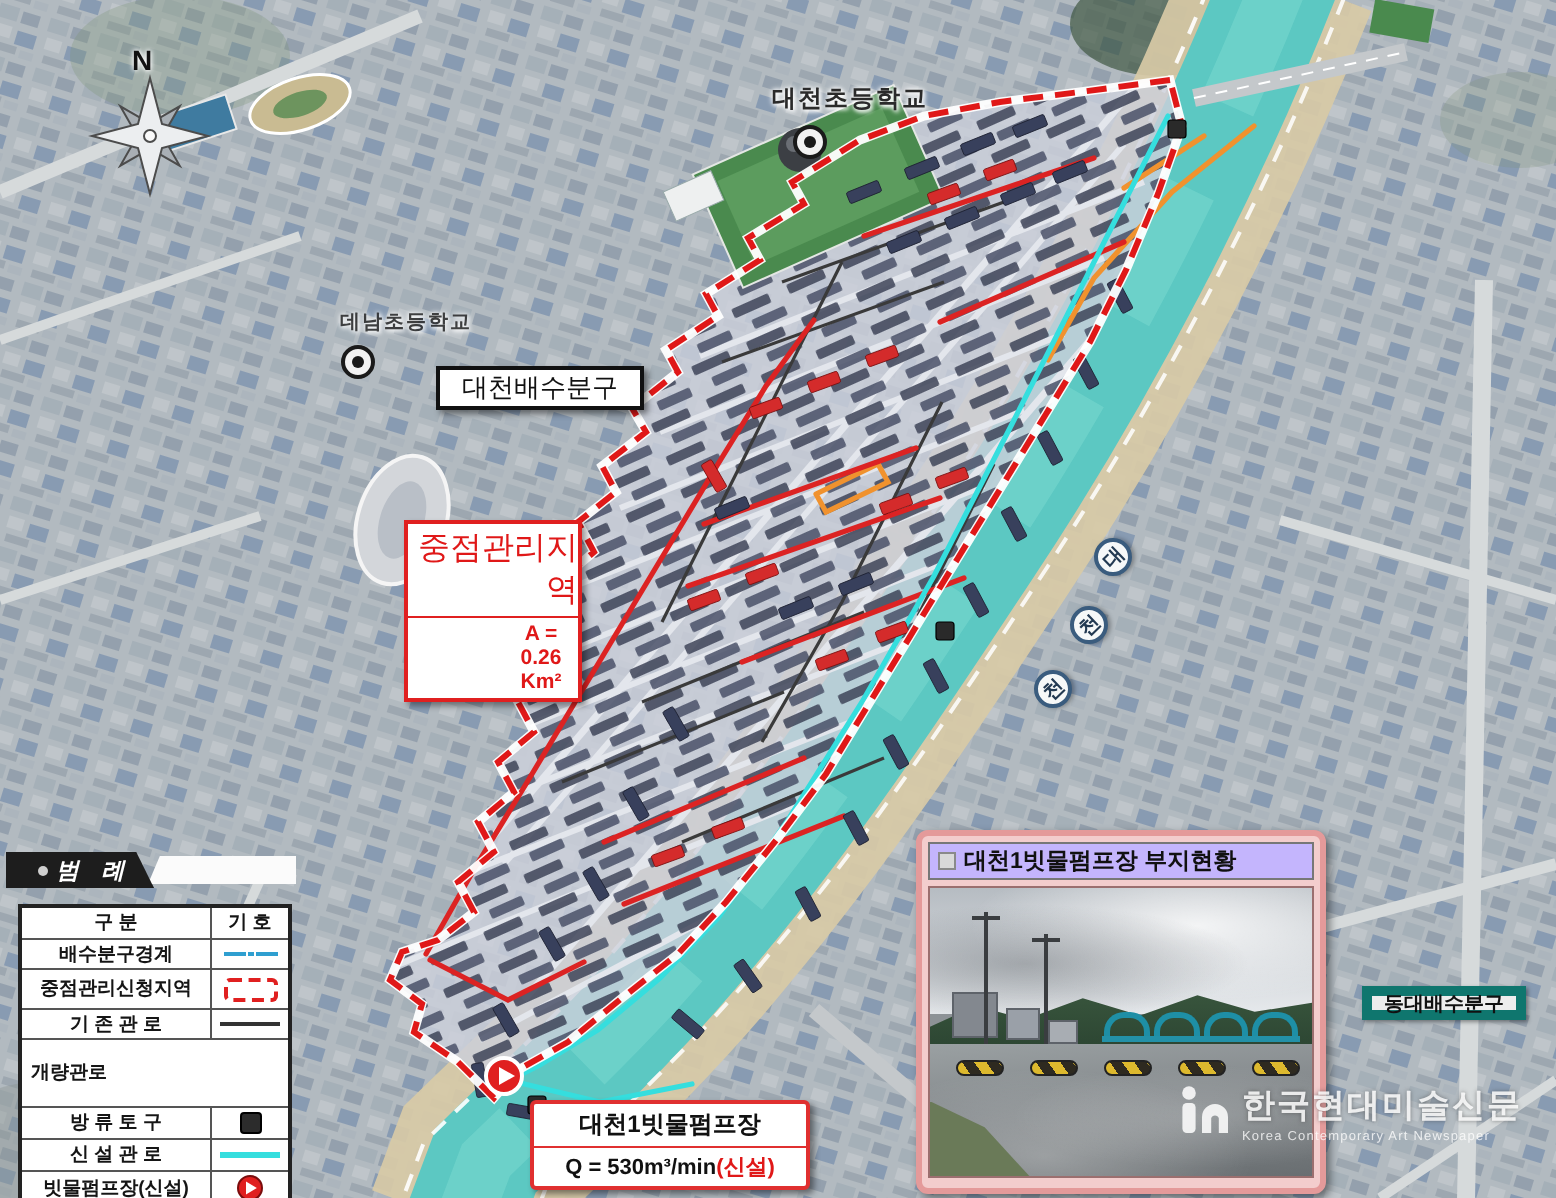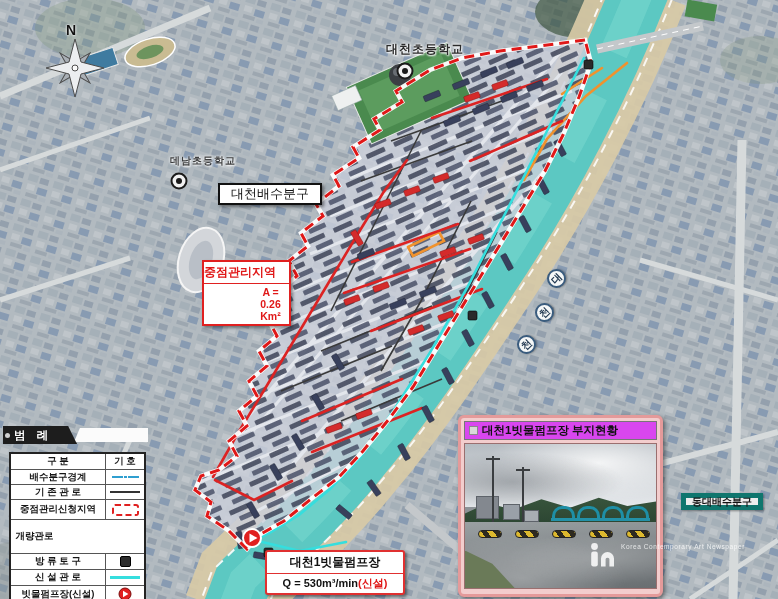--- a/index.html
+++ b/index.html
@@ -26,21 +26,21 @@
   }
   .east-box{
     position:absolute;left:681px;top:493px;width:82px;height:17px;
     background:#ededed;border:5px solid #0f766e;display:flex;align-items:center;justify-content:center;
     font-size:10px;font-weight:bold;color:#111;box-shadow:1px 1px 2px rgba(0,0,0,.4);
   }
   .focus-box{
     position:absolute;left:202px;top:260px;width:89px;
     background:#fff;border:2px solid #e02020;box-shadow:2px 2px 3px rgba(0,0,0,.4);
   }
-  .focus-box .r1{font-size:12px;font-weight:bold;color:#e01818;text-align:left;
+  .focus-box .r1{font-size:16px;font-weight:normal;color:#e01818;text-align:right;
     padding:2px 0;border-bottom:1px solid #e02020;}
   .focus-box .r2{font-size:10.5px;font-weight:bold;color:#e01818;text-align:center;padding:2px 0;margin-left:48px;}
 
   .pump-box{
     position:absolute;left:265px;top:550px;width:140px;background:#fff;
     border:2px solid #e03030;border-radius:3px;box-shadow:2px 2px 3px rgba(0,0,0,.45);
   }
   .pump-box .r1{font-size:12px;font-weight:bold;color:#111;text-align:center;
     padding:2px 0;border-bottom:1px solid #e03030;}
   .pump-box .r2{font-size:11px;font-weight:bold;text-align:center;padding:2px 0;color:#111;}
@@ -53,21 +53,21 @@
     font-size:10px;font-weight:bold;transform:rotate(-44deg);
     box-shadow:1px 1px 2px rgba(0,0,0,.3);
   }
 
   
   .legend{position:absolute;left:3px;top:426px;width:146px;}
   .legend-title{
     position:absolute;left:0;top:0;width:74px;height:18px;background:#1d1d1d;
     clip-path:polygon(0 0,88% 0,100% 100%,0 100%);
     color:#fff;font-size:11.5px;font-weight:bold;letter-spacing:4px;
-    display:flex;align-items:center;padding-left:2px;box-shadow:1px 1px 2px rgba(0,0,0,.5);
+    display:flex;align-items:center;padding-left:16px;box-shadow:1px 1px 2px rgba(0,0,0,.5);font-style:italic;
   }
   .legend-title .bullet{width:5px;height:5px;background:#cfcfcf;border-radius:50%;margin-right:4px;flex:0 0 auto;}
   .legend-tab{position:absolute;left:71px;top:2px;width:74px;height:14px;background:#fbfbfb;
     clip-path:polygon(8% 0,100% 0,100% 100%,0 100%);}
   .legend-table{
     position:absolute;left:6px;top:26px;width:137px;background:#fff;
     border:2px solid #222;font-size:9.5px;font-weight:bold;color:#151515;
   }
   .lrow{display:flex;align-items:stretch;border-top:1px solid #555;}
   .lrow:first-child{border-top:none;}
@@ -86,21 +86,21 @@
   .sym-zone{display:inline-block;width:27px;height:12px;border:2px dashed #e02020;border-radius:3px;}
   .sym-sq{display:inline-block;width:11px;height:11px;background:#2c2c2c;border:1px solid #000;border-radius:2px;}
 
   
   .inset{
     position:absolute;left:458px;top:415px;width:205px;height:182px;
     background:#f3cdcd;border:3px solid #e49a9a;border-radius:6px;
     box-shadow:2px 2px 4px rgba(0,0,0,.45);padding:3px;
   }
   .inset-title{
-    background:#d946ef;border:1px solid #777;height:19px;display:flex;align-items:center;
+    background:#c4b5fd;border:1px solid #777;height:19px;display:flex;align-items:center;
     padding-left:4px;font-size:11.5px;font-weight:bold;color:#111;white-space:nowrap;overflow:hidden;
   }
   .inset-title .sqicon{width:9px;height:9px;background:#d9d9d9;border:1.5px solid #8a8a8a;margin-right:4px;flex:0 0 auto;}
   .photo{position:relative;margin-top:3px;height:146px;background:#8d9296;overflow:hidden;border:1px solid #9b6f6f;}
   .ph-sky{position:absolute;left:0;top:0;right:0;height:44%;
     background:
       radial-gradient(ellipse at 25% 60%, rgba(120,125,130,.55), transparent 55%),
       radial-gradient(ellipse at 70% 30%, rgba(255,255,255,.8), transparent 60%),
       linear-gradient(#b6bcc2,#e6e9ec);}
   .ph-mtn{position:absolute;left:0;top:30%;right:0;height:26%;
@@ -379,30 +379,30 @@
         <div class="lsym">기  호</div>
       </div>
       <div class="lrow h15">
         <div class="lcell">배수분구경계</div>
         <div class="lsym">
           <span class="sym-dash" style="width:11px"></span>
             <span class="sym-dash" style="width:3px"></span>
             <span class="sym-dash" style="width:11px"></span>
         </div>
       </div>
+      <div class="lrow h20">
+        <div class="lcell">중점관리신청지역</div>
+        <div class="lsym">
+            <span class="sym-zone"></span>
+          </div>
+      </div>
       <div class="lrow h15">
         <div class="lcell">기 존 관 로</div>
         <div class="lsym">
             <span class="sym-line" style="background:#333;"></span>
-          </div>
-      </div>
-      <div class="lrow h20">
-        <div class="lcell">중점관리신청지역</div>
-        <div class="lsym">
-            <span class="sym-zone"></span>
           </div>
       </div>
       <div class="lgroup">
         <div class="gname">개량관로</div>
       </div>
       <div class="lrow h16">
         <div class="lcell">방 류 토 구</div>
         <div class="lsym">
             <span class="sym-sq"></span>
           </div>
@@ -457,17 +457,18 @@
     </div>
   </div>
 
   <div class="watermark">
     <svg width="27" height="27" viewBox="0 0 27 27">
       <circle cx="5.5" cy="4.5" r="3.4" fill="rgba(255,255,255,.85)"></circle>
       <rect x="2.2" y="9.5" width="6.6" height="15" rx="2.2" fill="rgba(255,255,255,.85)"></rect>
       <path d="M12 24.5 v-8 a6.5 6.5 0 0 1 13 0 v8 h-4.6 v-7.4 a2 2 0 0 0 -3.8 0 v7.4 Z" fill="rgba(255,255,255,.85)"></path>
     </svg>
     <div class="wm-text">
+      <div class="t1">한국현대미술신문</div>
       <div class="t2">Korea Contemporary Art Newspaper</div>
     </div>
   </div>
 
 </div>
 
 </body></html>

